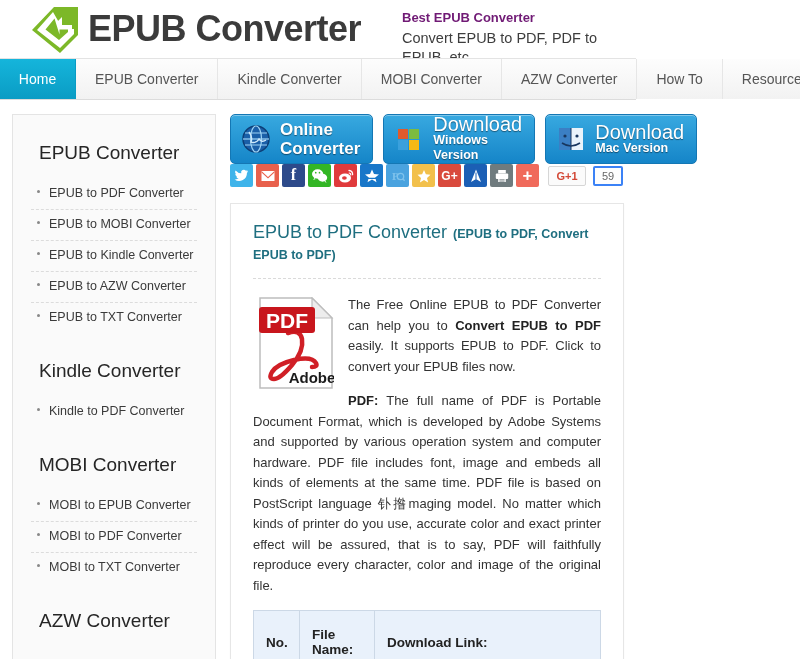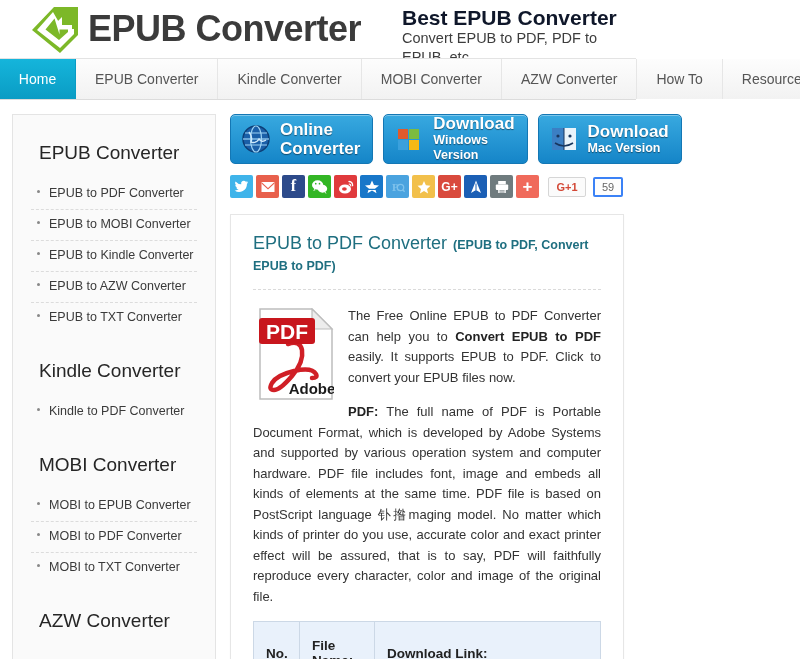--- a/index.html
+++ b/index.html
@@ -15,21 +15,21 @@
 
   
   .header { position:relative; height:58px; background:#fff; }
   .logo-wrap { position:absolute; left:28px; top:5px; width:52px; height:50px; }
   .brand-title {
     position:absolute; left:88px; top:6px;
     font-size:36px; font-weight:bold; color:#3b3b3b;
     letter-spacing:-0.5px; line-height:46px;
   }
   .tagline { position:absolute; left:402px; top:8px; }
-  .tagline-main { font-size:21px; font-weight:bold; color:#0f172a; line-height:19px; }
+  .tagline-main { font-size:13px; font-weight:bold; color:#701a75; line-height:19px; }
   .tagline-sub { font-size:14.5px; color:#3d3d3d; line-height:19px; margin-top:2px; }
 
   
   .navbar {
     position:relative; height:42px;
     background:#f7f7f7;
     border-top:1px solid #e3e3e3;
     border-bottom:1px solid #dcdcdc;
     display:flex; align-items:stretch;
   }
@@ -76,35 +76,35 @@
   }
   .side-list li:last-child { border-bottom:none; }
   .side-list li::before {
     content:""; position:absolute; left:6px; top:11px;
     width:3px; height:3px; border-radius:50%; background:#888;
   }
 
   
   .main { flex:1; min-width:0; }
 
-  .btn-row { display:flex; gap:10px; margin-bottom:11px; }
+  .btn-row { display:flex; gap:10px; }
   .big-btn {
     position:relative;
     height:50px; border-radius:5px;
     background: linear-gradient(#38a9e0,#1585c8);
     border:1px solid #1477b4;
     display:flex; align-items:center;
     padding:0 12px 0 10px;
     cursor:pointer;
     box-shadow: inset 0 1px 0 rgba(255,255,255,.35);
   }
   .big-btn .ico { width:30px; height:30px; flex:none; margin-right:9px; }
   .big-btn .lbl { color:#fff; text-shadow:0 1px 1px rgba(0,0,0,.45); }
   .lbl-one { font-size:17px; font-weight:bold; line-height:19px; }
-  .lbl-top { font-size:17px; font-weight:bold; line-height:18px; }
+  .lbl-top { font-size:20px; font-weight:normal; line-height:18px; }
   .lbl-bot { font-size:12.5px; font-weight:bold; line-height:15px; }
   .btn-online { width:166px; }
   .btn-win { width:165px; }
   .btn-mac { width:165px; }
 
   
   .social-row { display:flex; align-items:center; gap:3px; margin-bottom:16px; }
   .soc {
     width:23px; height:23px; border-radius:2px;
     display:flex; align-items:center; justify-content:center;

